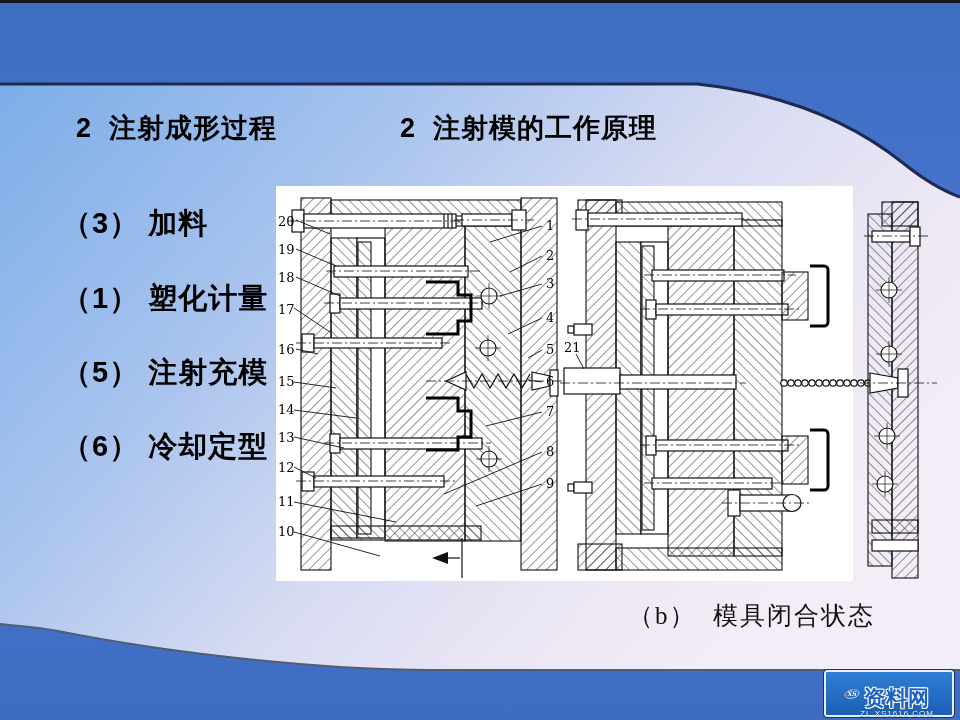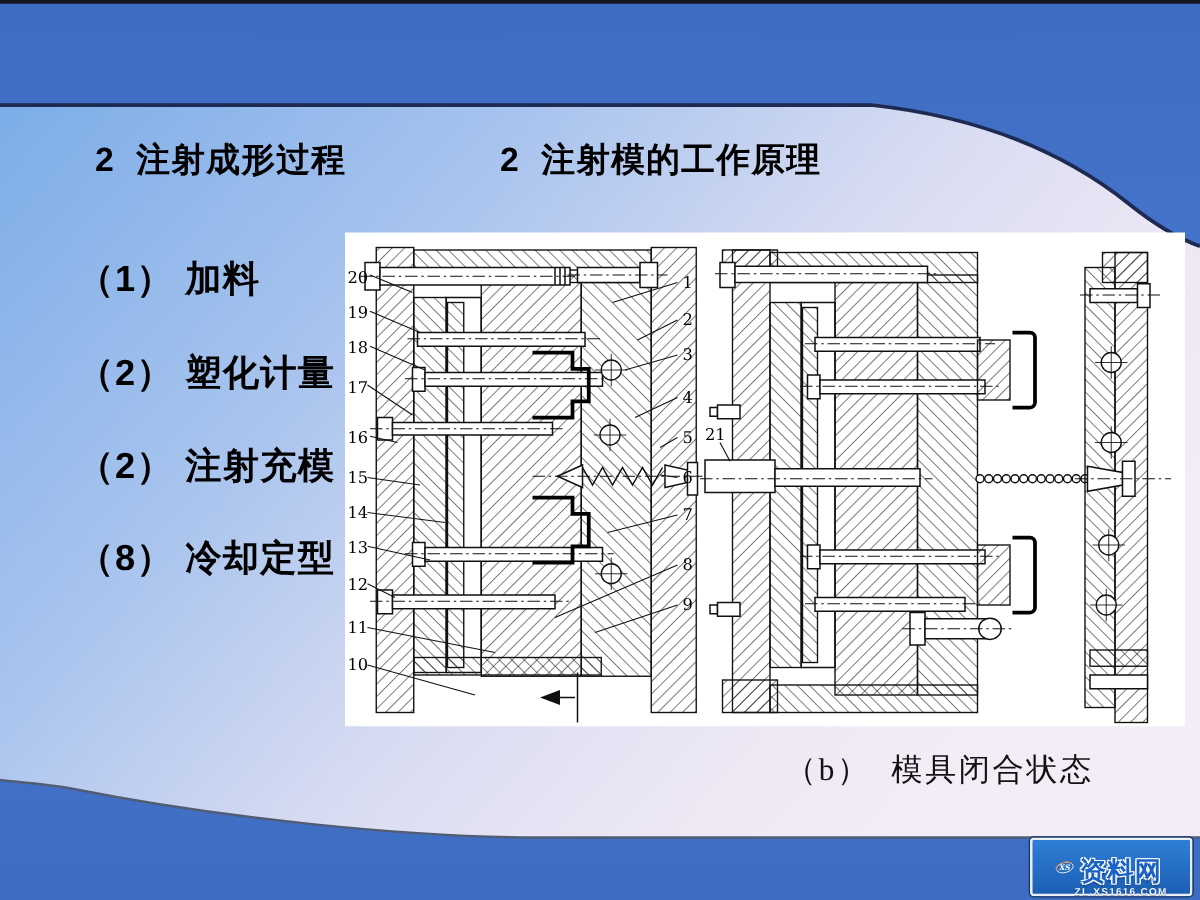--- a/index.html
+++ b/index.html
@@ -13,41 +13,41 @@
     letter-spacing:1px;white-space:pre;
   }
   .heading-left{left:76px;top:110px;}
   .heading-right{left:400px;top:110px;}
   .step{
     position:absolute;left:62px;font-size:29px;font-weight:bold;color:#000;
     letter-spacing:1px;white-space:pre;
   }
   .step-1{top:204px;} .step-2{top:279px;} .step-3{top:353px;} .step-4{top:427px;}
   .figure-panel{
-    position:absolute;left:276px;top:186px;width:672px;height:395px;background:#ffffff;
+    position:absolute;left:276px;top:186px;width:577px;height:395px;background:#ffffff;
   }
   .caption{
     position:absolute;font-family:"Liberation Serif",serif;font-size:25px;color:#111;
     letter-spacing:2px;white-space:pre;
   }
   .caption-a{left:306px;top:601px;}
   .caption-b{left:628px;top:599px;}
   .watermark{
     position:absolute;left:824px;top:670px;width:130px;height:47px;box-sizing:border-box;
     background:linear-gradient(180deg,#2f7fd6,#1b5fb4);
     border:2px solid #e8edf6;outline:1px solid #12356b;border-radius:3px;
     display:flex;align-items:center;gap:0;padding:1px 18px;
   }
   .wm-col{display:flex;flex-direction:column;align-items:center;line-height:1;margin-top:17px;}
   .wm-name{
     font-size:21px;font-weight:bold;color:#1a62c4;letter-spacing:1px;
     text-shadow:-1px -1px 0 #fff,1px -1px 0 #fff,-1px 1px 0 #fff,1px 1px 0 #fff,0 2px 2px rgba(0,0,0,.3);
   }
   .wm-url{
-    font-size:8px;font-weight:bold;color:#eef3fb;letter-spacing:1px;margin-top:2px;
+    font-size:8px;font-weight:normal;color:#eef3fb;letter-spacing:1px;margin-top:2px;
     text-shadow:0 1px 1px rgba(0,0,0,.4);
   }
   
   .pA{fill:url(#hA);stroke:#111;stroke-width:1.1;}
   .pB{fill:url(#hB);stroke:#111;stroke-width:1.1;}
   .wh{fill:#fff;stroke:#111;stroke-width:1.2;}
   .ln{stroke:#111;stroke-width:1.2;fill:none;}
   .cl{stroke:#111;stroke-width:.8;fill:none;stroke-dasharray:10 3 2 3;}
   .thick{fill:none;stroke:#000;stroke-width:3;}
   .ldr{stroke:#111;stroke-width:.9;fill:none;}
@@ -78,24 +78,24 @@
     <rect width="960" height="720" fill="url(#gBand)"></rect>
     <rect width="960" height="3" fill="#14161f"></rect>
     <path d="M0,84 L697,84 C788,94 853,123 903,163 C928,183 946,192 960,197 L960,670 L430,670 C330,670 178,655 58,631 C36,627 16,626 0,624 Z" fill="url(#gPanel)"></path>
     <path d="M0,84 L697,84 C788,94 853,123 903,163 C928,183 946,192 960,197" fill="none" stroke="#1e2a52" stroke-width="3"></path>
     <path d="M0,624 C16,626 36,627 58,631 C178,655 330,670 430,670 L960,670" fill="none" stroke="#515d74" stroke-width="2"></path>
   </svg>
 
   <div class="heading heading-left">2  注射成形过程</div>
   <div class="heading heading-right">2  注射模的工作原理</div>
 
-  <div class="step step-1">（1） 加料</div>
-  <div class="step step-2">（2） 塑化计量</div>
-  <div class="step step-3">（2） 注射充模</div>
-  <div class="step step-4">（8） 冷却定型</div>
+  <div class="step step-1">（3） 加料</div>
+  <div class="step step-2">（1） 塑化计量</div>
+  <div class="step step-3">（5） 注射充模</div>
+  <div class="step step-4">（6） 冷却定型</div>
 
   <div class="figure-panel">
     <svg width="661" height="395" viewBox="0 0 661 395">
       <defs>
         <pattern id="hA" width="7" height="7" patternUnits="userSpaceOnUse" patternTransform="rotate(45)">
           <line x1="0" y1="0" x2="0" y2="7" stroke="#2a2a2a" stroke-width="1"></line>
         </pattern>
         <pattern id="hB" width="7" height="7" patternUnits="userSpaceOnUse" patternTransform="rotate(135)">
           <line x1="0" y1="0" x2="0" y2="7" stroke="#2a2a2a" stroke-width="1"></line>
         </pattern>

